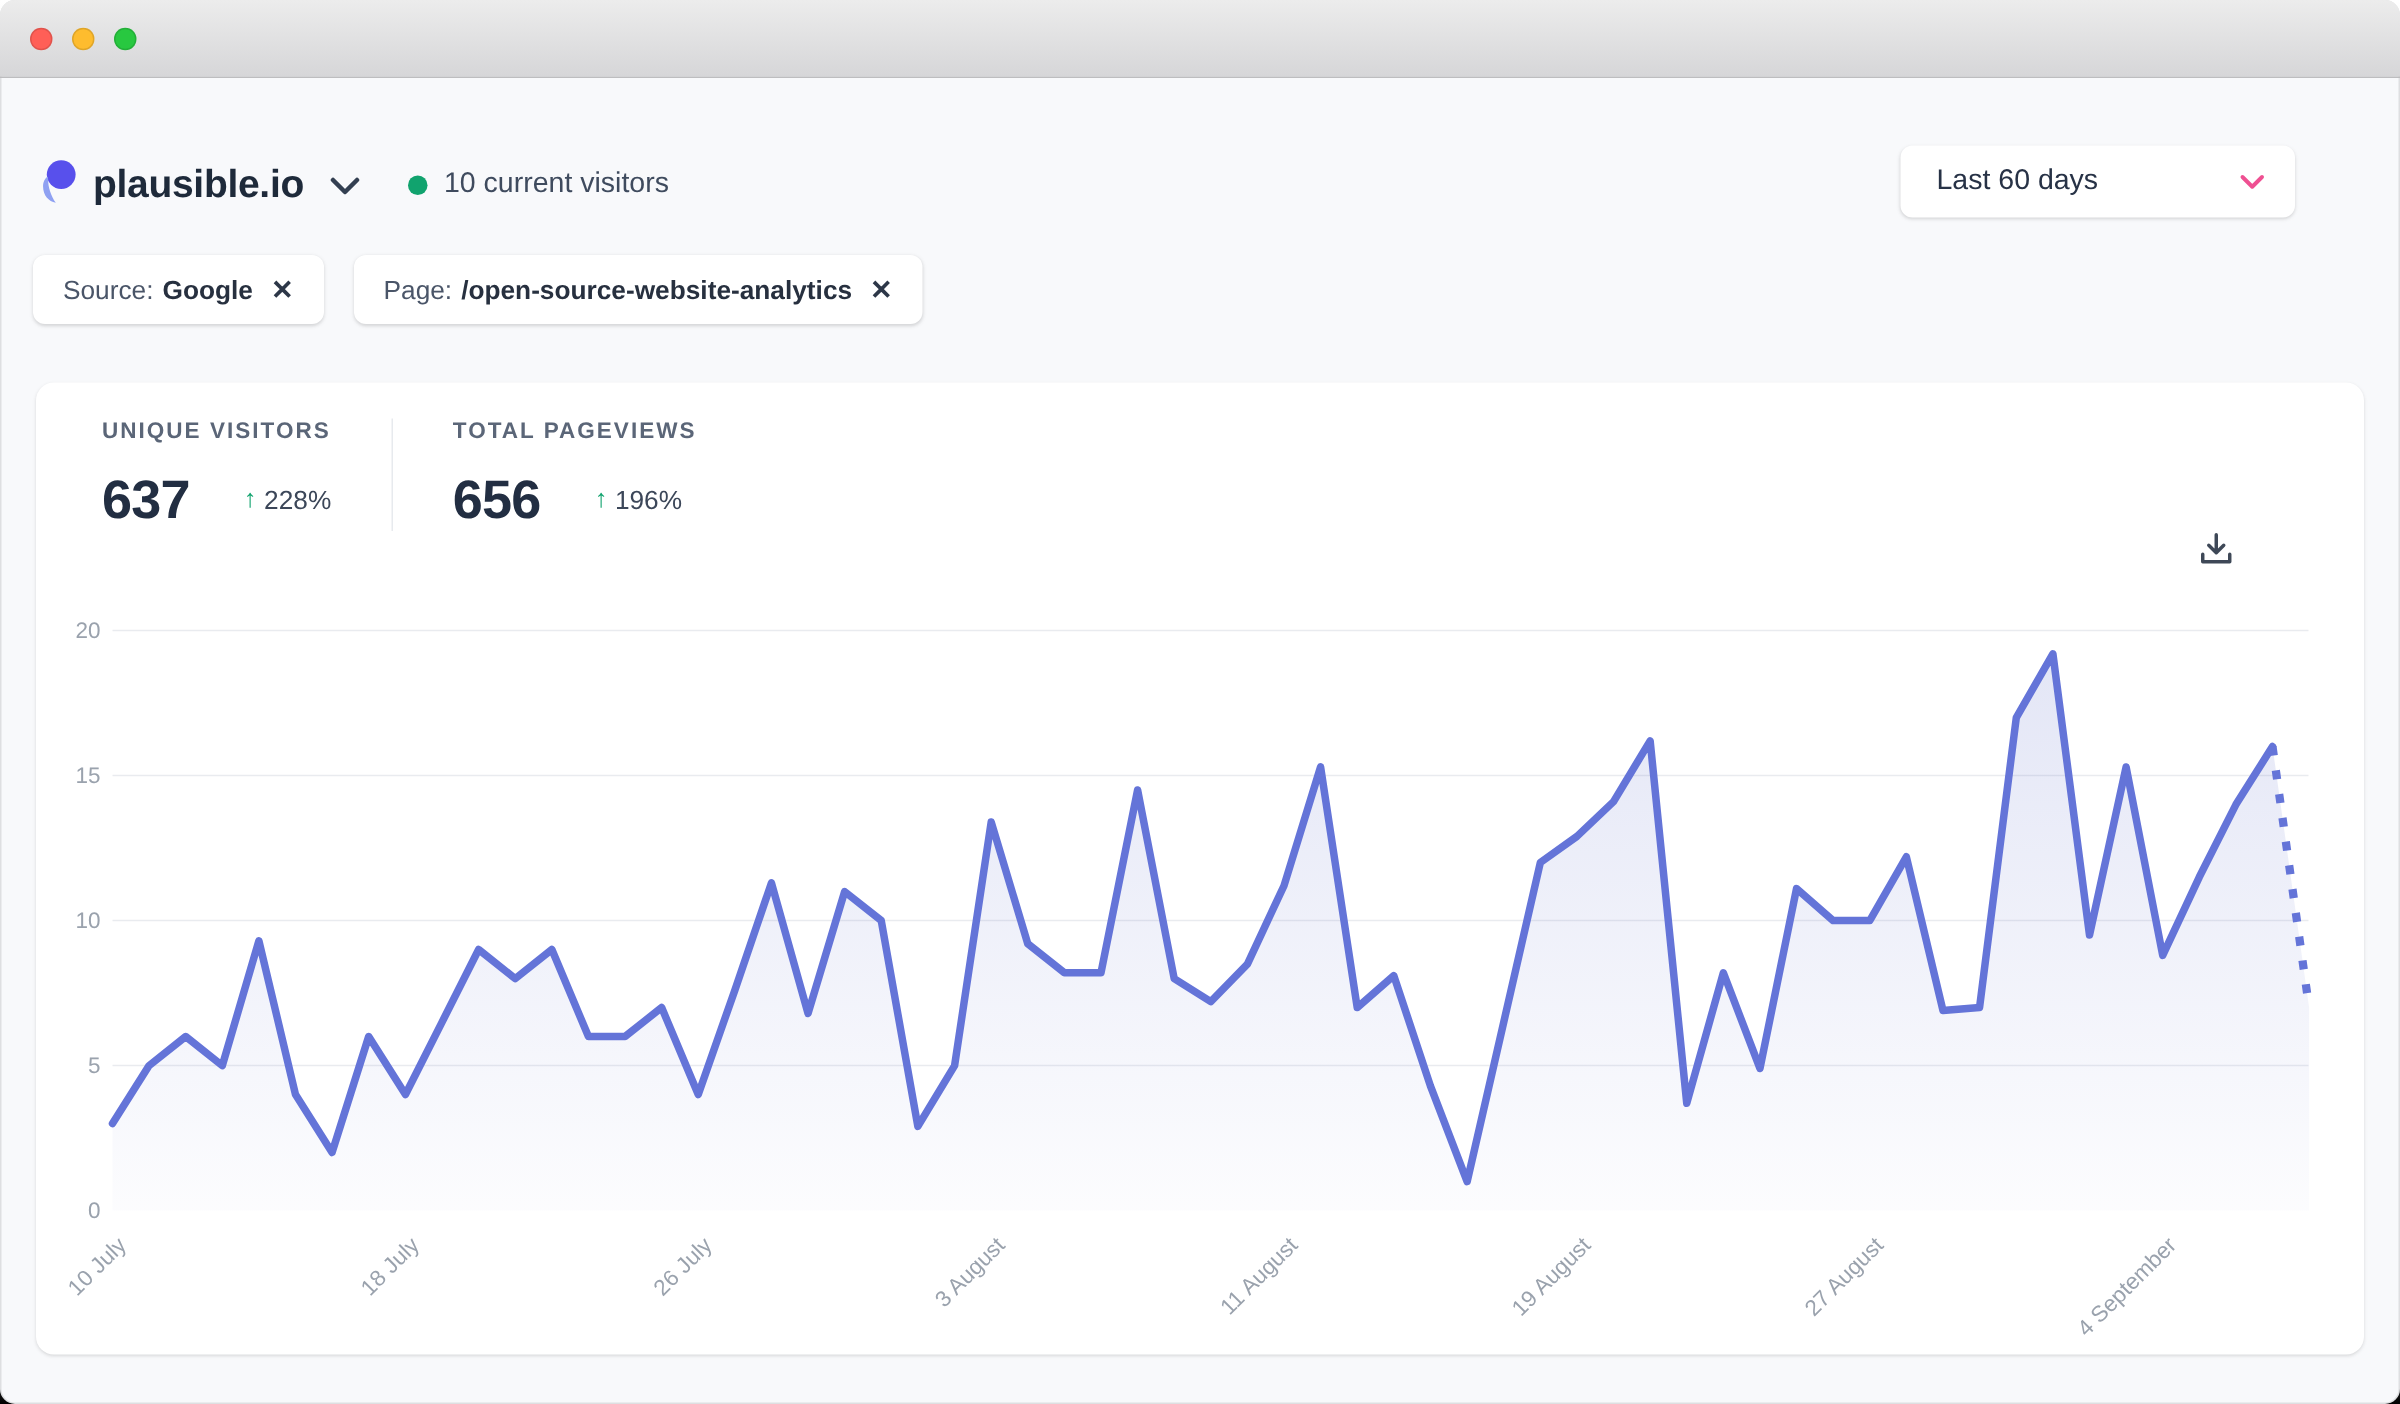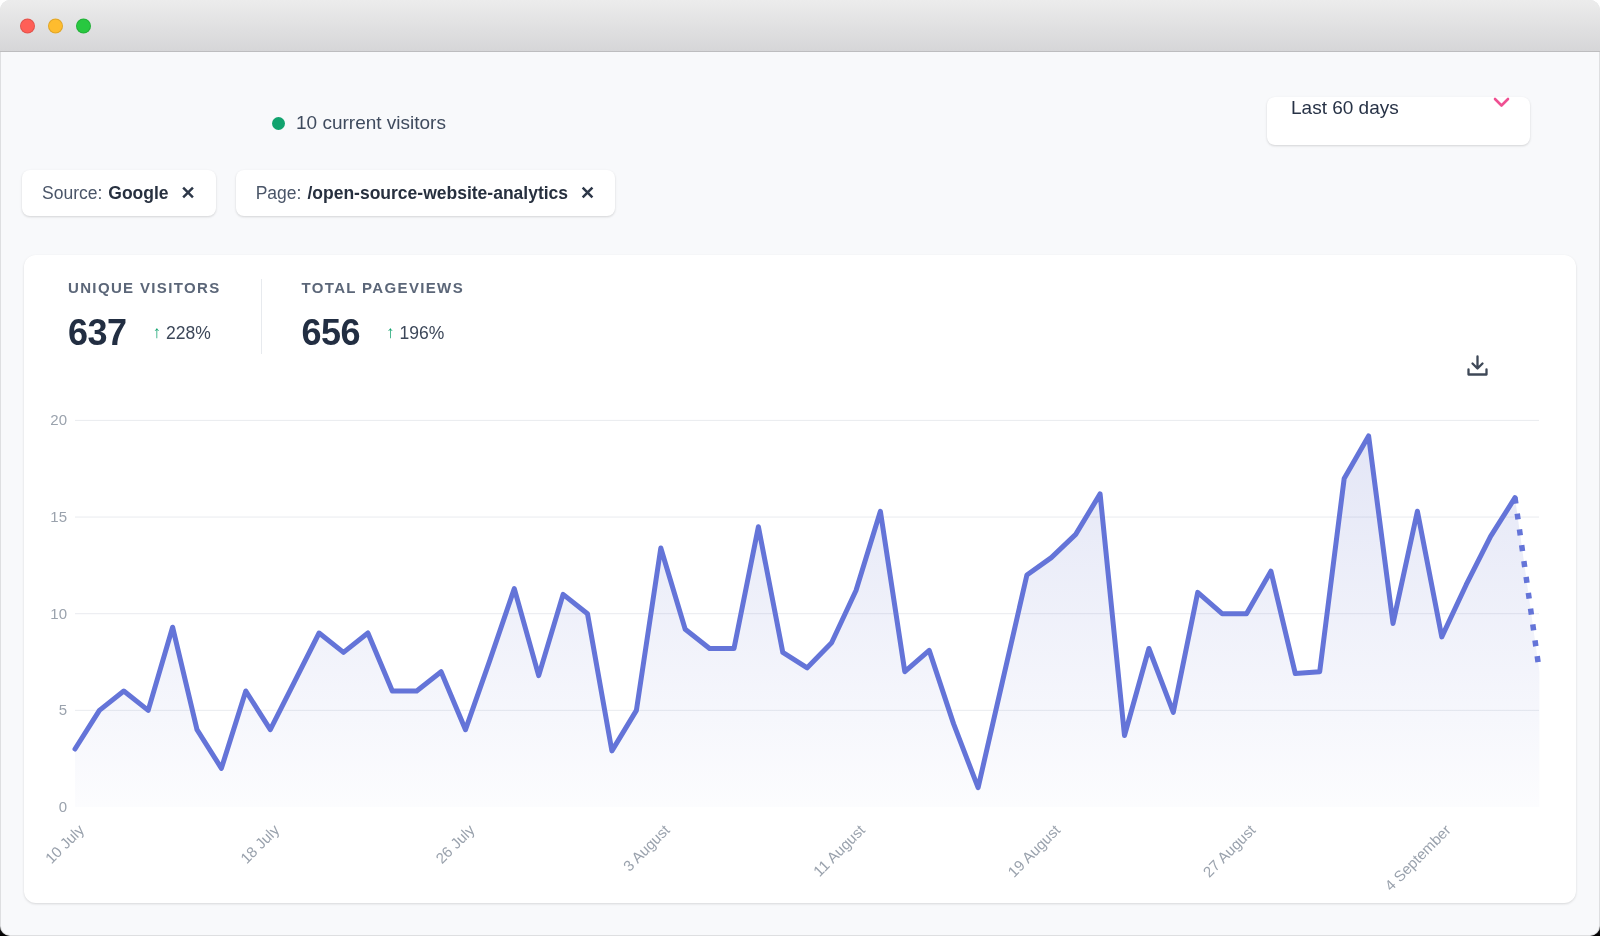--- a/index.html
+++ b/index.html
@@ -42,21 +42,21 @@
     position:absolute; left:272px; top:59px; height:24px;
     display:flex; align-items:center; gap:11px; cursor:pointer;
   }
   .live-dot { width:13px; height:13px; border-radius:50%; background: var(--green,#11a36e); }
   .live-label { font-size:19px; font-weight:400; color:#3f4b5e; }
 
   .daterange {
     position:absolute; left:1267px; top:45px; width:263px; height:48px;
     background:#fff; border-radius:8px;
     box-shadow: 0 1px 3px rgba(0,0,0,.10), 0 1px 2px rgba(0,0,0,.06);
-    display:flex; align-items:flex-start; justify-content:space-between;
+    display:flex; align-items:center; justify-content:space-between;
     padding:0 20px 0 24px; cursor:pointer;
   }
   .daterange-label { font-size:19px; font-weight:500; color:#273246; }
 
   
   .filters { position:absolute; left:22px; top:118px; display:flex; gap:20px; }
   .pill {
     height:46px; background:#fff; border-radius:8px;
     box-shadow: 0 1px 3px rgba(0,0,0,.10), 0 1px 2px rgba(0,0,0,.06);
     display:flex; align-items:center; padding:0 20px; font-size:17.5px; color:#4a5568;
@@ -68,21 +68,21 @@
   
   .card {
     position:absolute; left:24px; top:203px; width:1552px; height:648px;
     background:#fff; border-radius:12px;
     box-shadow: 0 1px 3px rgba(0,0,0,.09), 0 1px 2px rgba(0,0,0,.05);
   }
   .stats { position:absolute; left:44px; top:24px; display:flex; }
   .stat { padding-right:40px; margin-right:40px; border-right:1px solid #e7eaee; cursor:pointer; }
   .stat:last-child { border-right:none; }
   .stat-label { font-size:15px; font-weight:700; letter-spacing:.09em; color:#5b6678; margin-bottom:16px; }
-  .stat-row { display:flex; align-items:center; gap:26px; }
+  .stat-row { display:flex; align-items:center; gap:36px; }
   .stat-value { font-size:36px; font-weight:800; color:#222e42; letter-spacing:-.5px; }
   .stat-change { display:flex; align-items:center; gap:5px; }
   .stat-arrow { font-size:17px; font-weight:700; color: var(--green,#11a36e); }
   .stat-pct { font-size:17.5px; font-weight:500; color:#3c4759; }
 
   .export-btn { position:absolute; top:96px; right:84px; width:30px; height:30px; cursor:pointer; display:flex; align-items:center; justify-content:center; }
 
   .chart-wrap { position:absolute; left:0; top:130px; width:1552px; height:515px; }
   svg text { font-family:"Liberation Sans", sans-serif; }
 </style>
@@ -94,20 +94,30 @@
   <div class="titlebar">
     <div class="lights">
       <span class="light red"></span>
       <span class="light yellow"></span>
       <span class="light green"></span>
     </div>
   </div>
 
   <div class="content">
 
+    <div class="brand">
+      <svg width="24" height="33" viewBox="0 0 24 33">
+        <circle cx="13.8" cy="10.4" r="9.6" fill="#5850ec"></circle>
+        <path d="M4.8 11.6 C3.1 12.7 1.7 15.1 1.7 18.2 C1.7 24.3 5.4 28.3 10.2 29.2 C6.9 24.5 5.0 18.7 5.1 13.3 Z" fill="#8fa1f2"></path>
+      </svg>
+      <span class="site-name">plausible.io</span>
+      <svg class="chev" width="20" height="12" viewBox="0 0 20 12">
+        <polyline points="2,2 10,10 18,2" fill="none" stroke="#333f51" stroke-width="3" stroke-linecap="round" stroke-linejoin="round"></polyline>
+      </svg>
+    </div>
 
     <div class="live">
       <span class="live-dot"></span>
       <span class="live-label">10 current visitors</span>
     </div>
 
     <div class="daterange">
       <span class="daterange-label">Last 60 days</span>
       <svg width="17" height="11" viewBox="0 0 17 11">
         <polyline points="2,2 8.5,8.5 15,2" fill="none" stroke="#ef5092" stroke-width="2.6" stroke-linecap="round" stroke-linejoin="round"></polyline>

